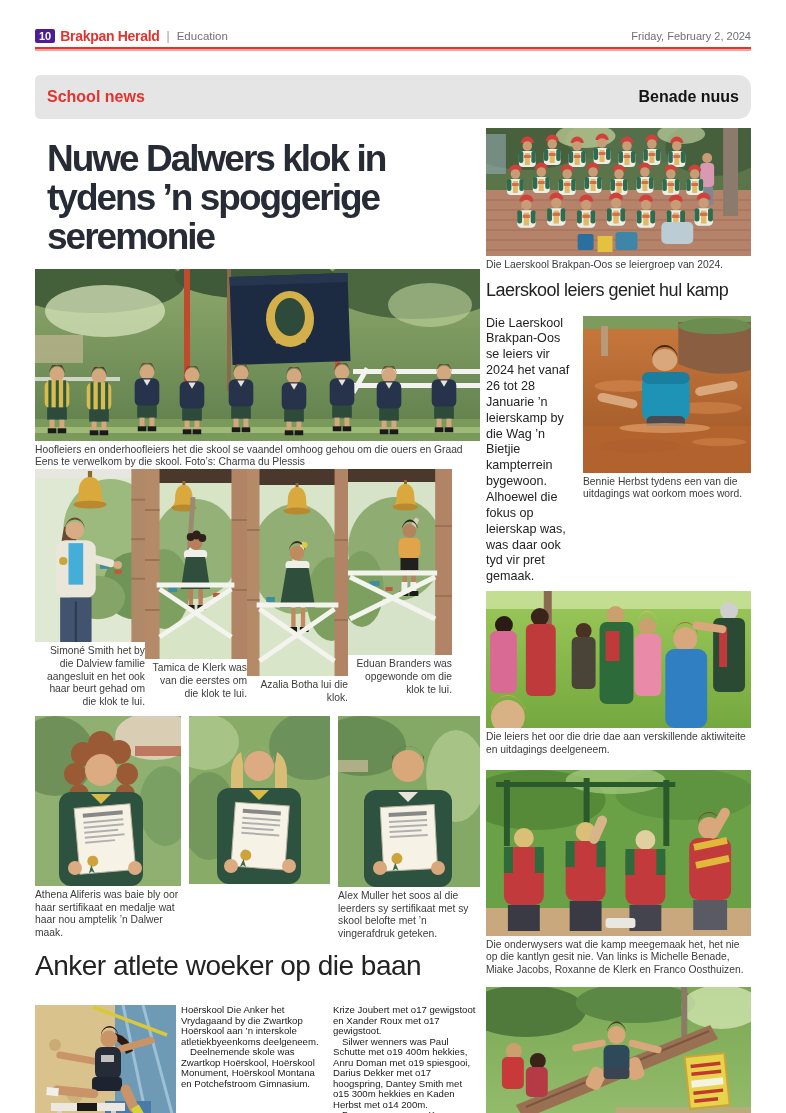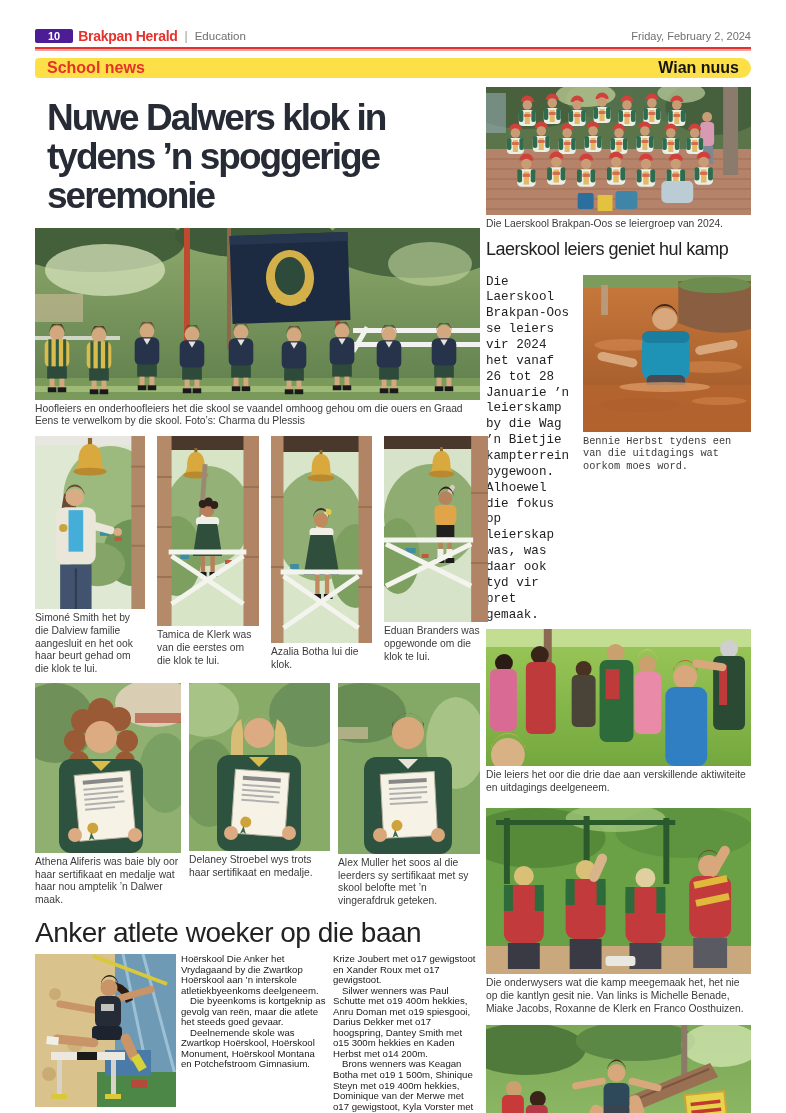--- a/index.html
+++ b/index.html
@@ -2,50 +2,50 @@
 <html><head>
 <meta charset="utf-8">
 <style>
   html,body{margin:0;padding:0;background:#ffffff;}
   .page{position:relative;width:786px;height:1113px;background:#fff;overflow:hidden;
         font-family:"Liberation Sans",sans-serif;color:#1c1c1c;}
   .inner{position:absolute;left:35px;right:35px;top:0;}
   
   .masthead{margin-top:28px;display:flex;align-items:center;justify-content:space-between;}
   .mast-left{display:flex;align-items:center;gap:5px;}
-  .pagenum{background:#4c1d95;color:#fff;font-weight:bold;font-size:11px;padding:1px 13px;border-radius:2px;}
+  .pagenum{background:#4c1d95;color:#fff;font-weight:bold;font-size:11px;padding:1px 4px;border-radius:2px;}
   .mast-title{color:#e5322d;font-weight:bold;font-size:14px;letter-spacing:-.3px;}
   .mast-div{color:#999;font-size:12px;margin:0 2px;}
   .mast-section{color:#707070;font-size:11.5px;}
   .mast-date{color:#707070;font-size:11px;}
   .redline{height:2px;background:#e5322d;margin-top:3px;box-shadow:0 2px 0 rgba(229,50,45,.45);}
   
-  .banner{margin-top:9px;background:#fde047;border-radius:5px 13px 13px 5px;display:flex;
-          justify-content:space-between;align-items:center;padding:0 12px;height:20px;}
+  .banner{margin-top:26px;background:#e5e5e5;border-radius:5px 13px 13px 5px;display:flex;
+          justify-content:space-between;align-items:center;padding:12px 12px;height:20px;}
   .banner-left{color:#e5322d;font-weight:bold;font-size:16px;}
   .banner-right{color:#141414;font-weight:bold;font-size:16px;}
   
   .cols{margin-top:9px;display:flex;gap:6px;}
   .col-left{width:445px;flex:none;}
   .col-right{width:265px;flex:none;}
   h1.main-h{margin:12px;font-size:37px;line-height:1.05;font-weight:800;letter-spacing:-2px;color:#262b35;}
   .intro{margin:7px 0 0;font-size:14.5px;line-height:1.26;color:#222;}
   .ph{position:relative;overflow:hidden;background:#d8d8d0;}
   .ph svg{display:block;width:100%;height:100%;}
   .cap{margin:3px 0 0;font-size:10.3px;line-height:1.24;color:#3b3b3b;} .mt6{margin-top:6px;} .mt8{margin-top:8px;} .mt10{margin-top:10px;} .mt13{margin-top:13px;}
-  .bell-grid{margin-top:8px;display:grid;grid-template-columns:110px 102px 101px 104px;column-gap:12px;align-items:start;}
+  .bell-grid{display:grid;grid-template-columns:110px 102px 101px 104px;column-gap:0;align-items:start;text-align:right;}
   .cert-grid{margin-top:7px;display:grid;grid-template-columns:146px 141px 142px;column-gap:8px;align-items:start;}
   figure{margin:0;}
-  h2.anker-h{margin:9px 0 5px;font-size:28px;font-weight:400;color:#222;letter-spacing:-.5px;}
+  h2.anker-h{margin:9px 0 23px;font-size:28px;font-weight:400;color:#222;letter-spacing:-.5px;}
   .anker-row{display:grid;grid-template-columns:141px 147px 147px;column-gap:5px;}
   .serif p{margin:0;font-family:Liberation Sans, sans-serif;font-size:9.6px;line-height:1.1;color:#1a1a1a;}
   .serif p + p{text-indent:9px;}
   
   h2.kamp-h{margin:9px 0 15px;font-size:18px;font-weight:400;line-height:1.1;color:#222;letter-spacing:-.5px;}
-  .kamp-row{display:flex;gap:8px;font-family:Liberation Mono, monospace;}
+  .kamp-row{display:flex;gap:8px;}
   .kamp-body{flex:1;margin:0;font-size:12.6px;line-height:1.26;color:#222;}
   .kamp-fig{width:168px;flex:none;}
 </style>
 </head>
 <body>
 
 <div class="page">
  <div class="inner">
 
   <header class="masthead">
@@ -54,21 +54,21 @@
       <span class="mast-title">Brakpan Herald</span>
       <span class="mast-div">|</span>
       <span class="mast-section">Education</span>
     </div>
     <div class="mast-date">Friday, February 2, 2024</div>
   </header>
   <div class="redline"></div>
 
   <div class="banner">
     <span class="banner-left">School news</span>
-    <span class="banner-right">Wian nuus</span>
+    <span class="banner-right">Benade nuus</span>
   </div>
 
   <div class="cols">
 
    <div class="col-left">
 
     <h1 class="main-h">Nuwe Dalwers klok in tydens ’n spoggerige seremonie</h1>
 
     <div class="ph mt8" style="height:172px;">
       <svg viewBox="0 0 445 172" preserveAspectRatio="none">
@@ -347,21 +347,20 @@
               <rect x="52" y="107" width="38" height="2" fill="#b0b0b0"></rect>
               <rect x="52" y="112" width="32" height="2" fill="#b0b0b0"></rect>
               <rect x="52" y="117" width="38" height="2" fill="#b0b0b0"></rect>
               <circle cx="58" cy="140" r="5.5" fill="#cfa33c"></circle>
               <path d="M56 144 l-3 8 3 -2 3 2z" fill="#3a6b4a"></path>
             </g>
             <circle cx="42" cy="150" r="7" fill="#dcab82"></circle>
             <circle cx="100" cy="150" r="7" fill="#dcab82"></circle>
           </svg>
         </div>
-        <figcaption class="cap">Delaney Stroebel wys trots haar sertifikaat en medalje.</figcaption>
       </figure>
 
       <figure>
         <div class="ph" style="height:171px">
           <svg viewBox="0 0 142 171" preserveAspectRatio="none">
             <rect width="142" height="171" fill="#84a866"></rect>
             <ellipse cx="24" cy="30" rx="44" ry="30" fill="#678c54"></ellipse>
             <ellipse cx="118" cy="60" rx="30" ry="46" fill="#a7c486"></ellipse>
             <rect x="0" y="44" width="30" height="12" fill="#cdbd9a" opacity=".7"></rect>
             <circle cx="70" cy="50" r="16" fill="#d8a87a"></circle>
@@ -421,21 +420,20 @@
             <rect x="42" y="98" width="20" height="8" fill="#1a1a1a"></rect>
             <rect x="22" y="106" width="5" height="36" fill="#d8d3c8"></rect>
             <rect x="76" y="106" width="5" height="36" fill="#d8d3c8"></rect>
             <rect x="16" y="140" width="16" height="5" fill="#d8c83a"></rect>
             <rect x="70" y="140" width="16" height="5" fill="#d8c83a"></rect>
           </svg>
         </div>
       </div>
       <div class="serif">
         <p>Hoërskool Die Anker het Vrydagaand by die Zwartkop Hoërskool aan ’n interskole atletiekbyeenkoms deelgeneem.</p>
-        <p>Die byeenkoms is kortgeknip as gevolg van reën, maar die atlete het steeds goed gevaar.</p>
         <p>Deelnemende skole was Zwartkop Hoërskool, Hoërskool Monument, Hoërskool Montana en Potchefstroom Gimnasium.</p>
 
       </div>
       <div class="serif">
         <p>Krize Joubert met o17 gewigstoot en Xander Roux met o17 gewigstoot.</p>
         <p>Silwer wenners was Paul Schutte met o19 400m hekkies, Anru Doman met o19 spiesgooi, Darius Dekker met o17 hoogspring, Dantey Smith met o15 300m hekkies en Kaden Herbst met o14 200m.</p>
         <p>Brons wenners was Keagan Botha met o19 1 500m, Shinique Steyn met o19 400m hekkies, Dominique van der Merwe met o17 gewigstoot, Kyla Vorster met o16 200m, Dantey Smith met o15 200m, Ruan van Zyl met o14 verspring en Eugene Dannhauser met o14 diskus gooi.</p>
       </div>
     </div>
    </div>

